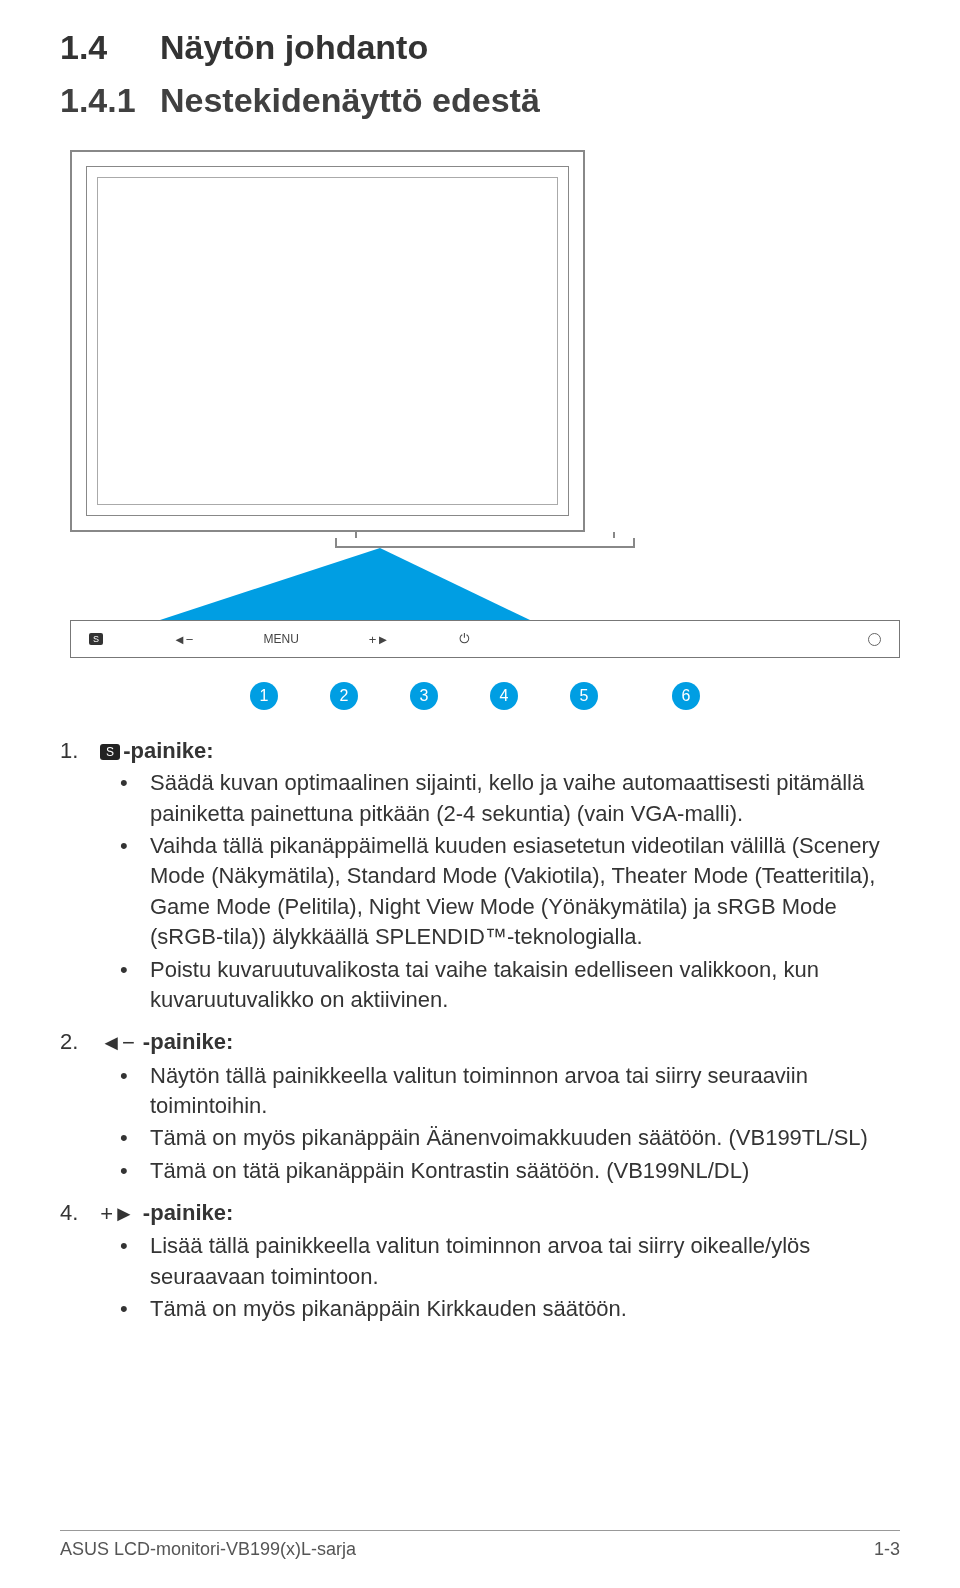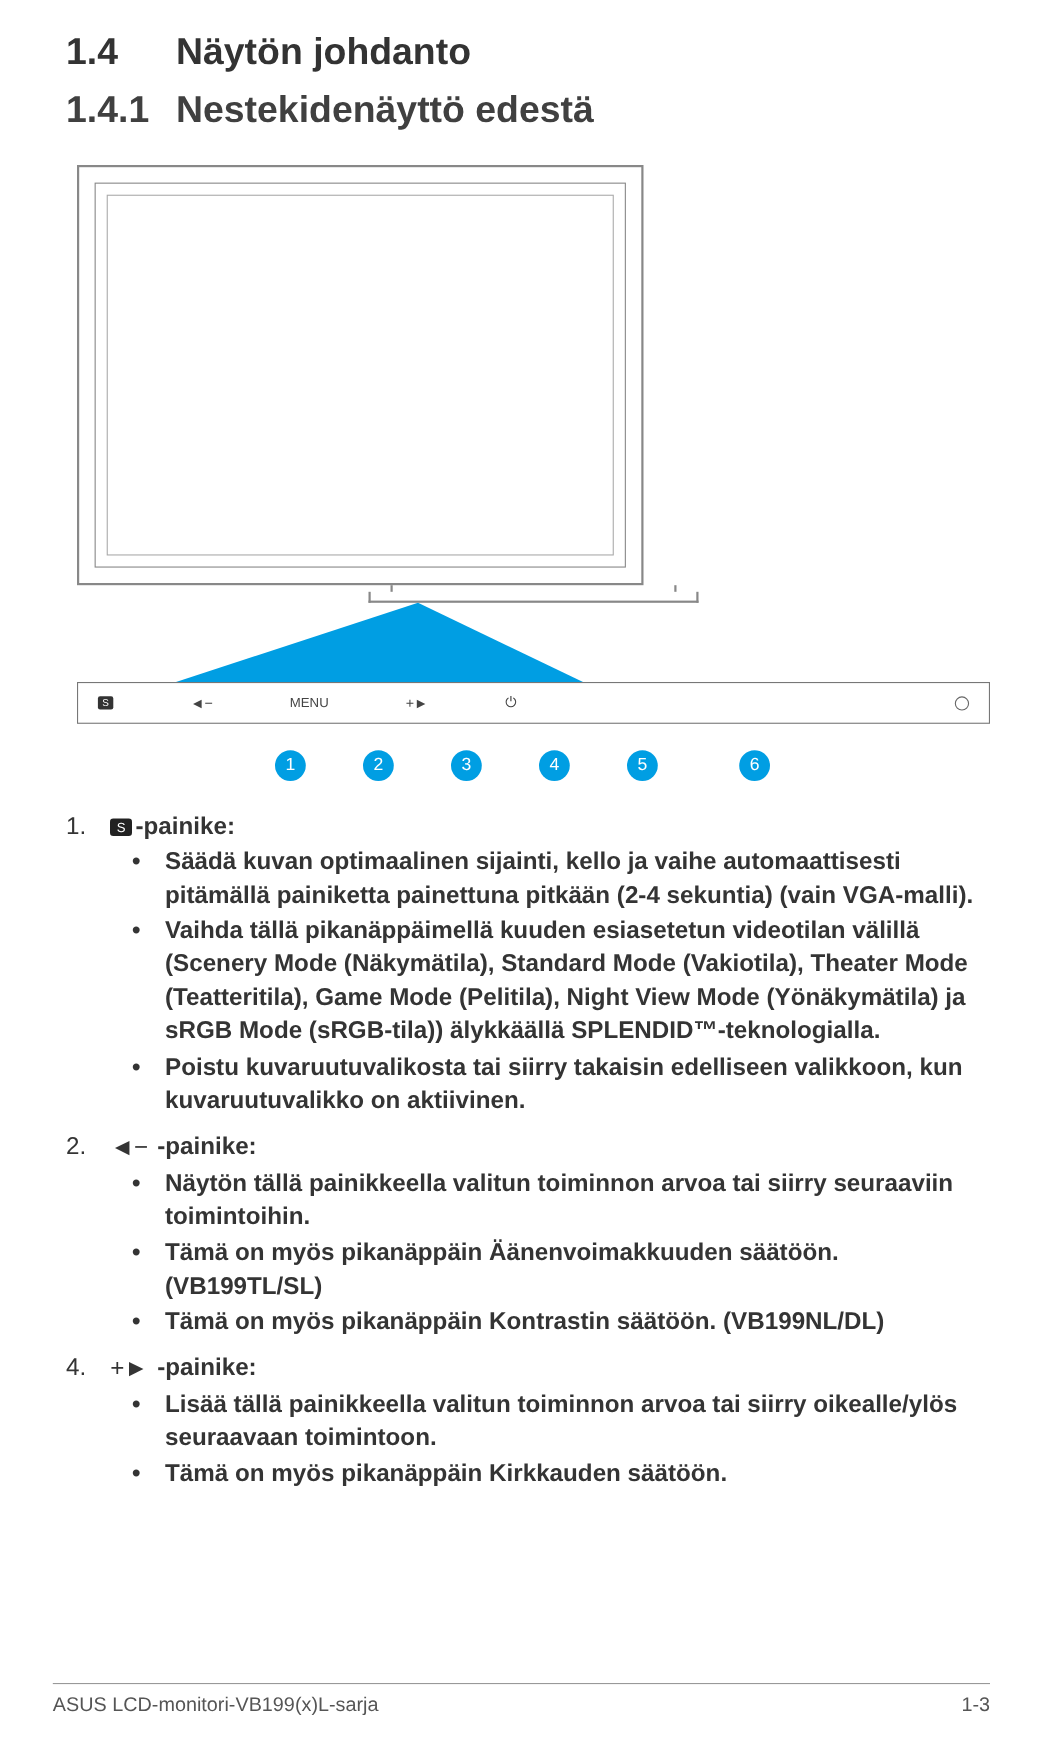--- a/index.html
+++ b/index.html
@@ -34,23 +34,23 @@
   .panel .pcircle { width:13px; height:13px; border:1px solid #666; border-radius:50%; }
   .badge { width:28px; height:28px; border-radius:50%; background:#009ee3; color:#fff; font-size:16px; display:flex; align-items:center; justify-content:center; margin-top:18px;}
   .badgeRow { display:flex; gap:52px; margin-left: 180px; margin-top:6px;}
   .olist { list-style:none; font-size:22px; line-height:1.38; color:#343434; }
   .olist > li { margin-bottom: 12px; }
   .olist .no { display:inline-block; width:34px; vertical-align:top;}
   .olist .head { display:inline; }
   .olist .sbox-inline { display:inline-block; width:20px; height:16px; background:#222; color:#fff; font-size:12px; line-height:16px; text-align:center; border-radius:3px; vertical-align:2px; margin-right:3px;}
   .olist .arrow-inline { display:inline-block; font-size:22px; vertical-align:middle; margin-right:2px;}
   .bullets { list-style:none; margin-left:60px; margin-top:2px; }
-  .bullets > li { position:relative; padding-left:30px; margin-bottom:2px;font-weight:bold; }
+  .bullets > li { position:relative; padding-left:30px; margin-bottom:2px; }
   .bullets > li::before { content:"•"; position:absolute; left:0; top:0; }
-  .footer { position:absolute; bottom:28px; left:48px; right:60px; border-top:1px solid #999; display:flex; justify-content:space-between; font-size:18px; color:#555; padding-top:8px;}
+  .footer { position:absolute; bottom:28px; left:60px; right:60px; border-top:1px solid #999; display:flex; justify-content:space-between; font-size:18px; color:#555; padding-top:8px;}
 </style>
 </head>
 <body>
 
 <div class="page">
 
   <div class="h1">
     <span class="num">1.4</span><span>Näytön johdanto</span>
   </div>
   <div class="h2">
@@ -92,33 +92,33 @@
   <ol class="olist">
 
     <li>
       <span class="no">1.</span>
       <span class="head">
         <span class="sbox-inline">S</span><b>-painike:</b>
       </span>
       <ul class="bullets">
         <li>Säädä kuvan optimaalinen sijainti, kello ja vaihe automaattisesti pitämällä painiketta painettuna pitkään (2-4 sekuntia) (vain VGA-malli).</li>
         <li>Vaihda tällä pikanäppäimellä kuuden esiasetetun videotilan välillä (Scenery Mode (Näkymätila), Standard Mode (Vakiotila), Theater Mode (Teatteritila), Game Mode (Pelitila), Night View Mode (Yönäkymätila) ja sRGB Mode (sRGB-tila)) älykkäällä SPLENDID™-teknologialla.</li>
-        <li>Poistu kuvaruutuvalikosta tai siirry takaisin edelliseen valikkoon, kun kuvaruutuvalikko on aktiivinen.</li>
+        <li>Poistu kuvaruutuvalikosta tai vaihe takaisin edelliseen valikkoon, kun kuvaruutuvalikko on aktiivinen.</li>
       </ul>
     </li>
 
     <li>
       <span class="no">2.</span>
       <span class="head">
         <span class="arrow-inline">◄−</span><b> -painike:</b>
       </span>
       <ul class="bullets">
         <li>Näytön tällä painikkeella valitun toiminnon arvoa tai siirry seuraaviin toimintoihin.</li>
         <li>Tämä on myös pikanäppäin Äänenvoimakkuuden säätöön. (VB199TL/SL)</li>
-        <li>Tämä on myös pikanäppäin Kontrastin säätöön. (VB199NL/DL)</li>
+        <li>Tämä on tätä pikanäppäin Kontrastin säätöön. (VB199NL/DL)</li>
       </ul>
     </li>
 
 
     <li>
       <span class="no">4.</span>
       <span class="head">
         <span class="arrow-inline">+►</span><b> -painike:</b>
       </span>
       <ul class="bullets">

